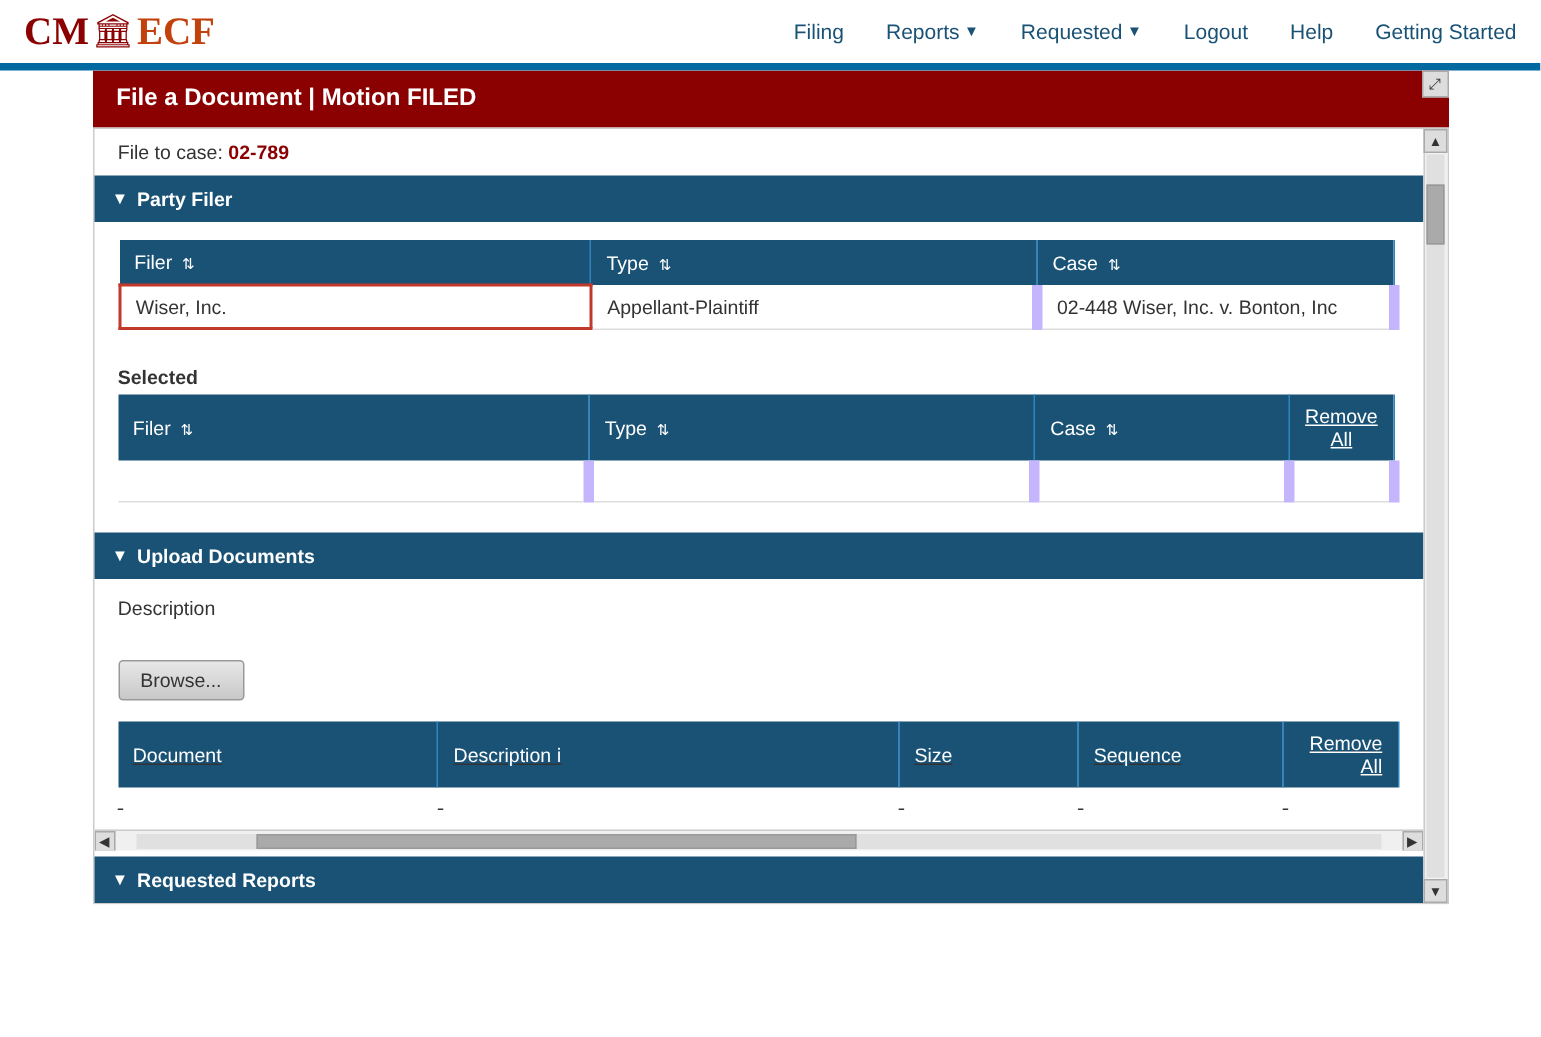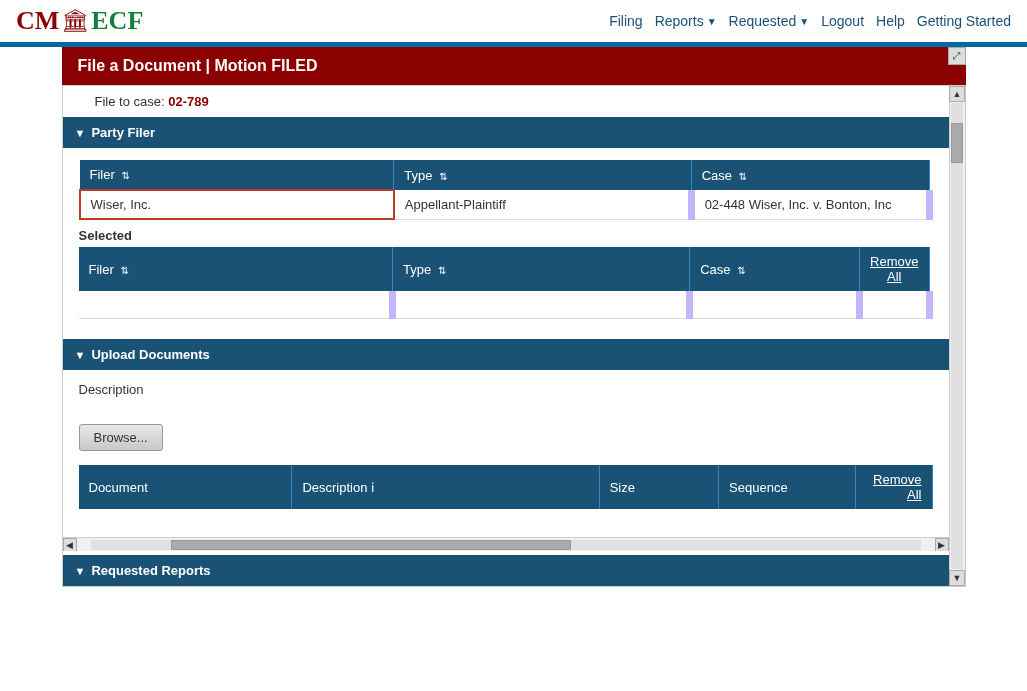--- a/index.html
+++ b/index.html
@@ -12,23 +12,23 @@
       padding: 6px 16px;
       background: #fff;
       border-bottom: 5px solid #0369a1;
     }
     #logo {
       display: flex;
       align-items: center;
       margin-right: auto;
     }
     .logo-cm { color: #8B0000; font-size: 26px; font-weight: bold; font-family: Georgia, serif; }
-    .logo-ecf { color: #15803d; font-size: 26px; font-weight: bold; font-family: Georgia, serif; }
+    .logo-ecf { color: #c2410c; font-size: 26px; font-weight: bold; font-family: Georgia, serif; }
     .logo-icon { color: #8B0000; font-size: 22px; margin: 0 2px; }
-    #nav-links { display: flex; gap: 12px; align-items: center; }
+    #nav-links { display: flex; gap: 28px; align-items: center; }
     .nav-link {
       color: #1a5276;
       text-decoration: none;
       font-size: 14px;
       cursor: pointer;
     }
     .nav-dropdown {
       display: flex; align-items: center; gap: 3px;
       color: #1a5276; font-size: 14px; cursor: pointer;
     }
@@ -47,21 +47,21 @@
     }
 
     
     #content-wrapper {
       border: 1px solid #ccc;
       position: relative;
     }
 
     
     #file-to-case {
-      padding: 8px 32px;
+      padding: 8px 16px;
       font-size: 13px;
     }
     .case-number { color: #8B0000; font-weight: bold; }
 
     
     .section-header {
       background: #1a5276;
       color: #fff;
       padding: 8px 12px;
       font-size: 13px;
@@ -134,20 +134,21 @@
       border-radius: 3px;
       color: #333;
     }
 
     
     .docs-table {
       width: 100%;
       border-collapse: collapse;
       font-size: 13px;
       margin-top: 14px;
+      text-decoration: underline;
     }
     .docs-table th {
       background: #1a5276;
       color: #fff;
       padding: 7px 10px;
       text-align: left;
       font-weight: normal;
       border-right: 1px solid #2e86c1;
     }
     .docs-table th.info-col { text-align: left; }
@@ -326,21 +327,21 @@
             </thead>
             <tbody>
               <tr class="selected-row">
                 <td style="border: 2px solid #c0392b;">Wiser, Inc.</td>
                 <td>Appellant-Plaintiff</td>
                 <td>02-448 Wiser, Inc. v. Bonton, Inc</td>
               </tr>
             </tbody>
           </table>
 
-          <div style="margin-top: 8px;">
+          <div style="margin-top: 24px;">
             <div class="selected-label">Selected</div>
             <table class="data-table">
               <thead>
                 <tr>
                   <th style="width:37%">
                     <span>Filer</span>
                     <span class="sort-arrows">⇅</span>
                   </th>
                   <th style="width:35%">
                     <span>Type</span>

